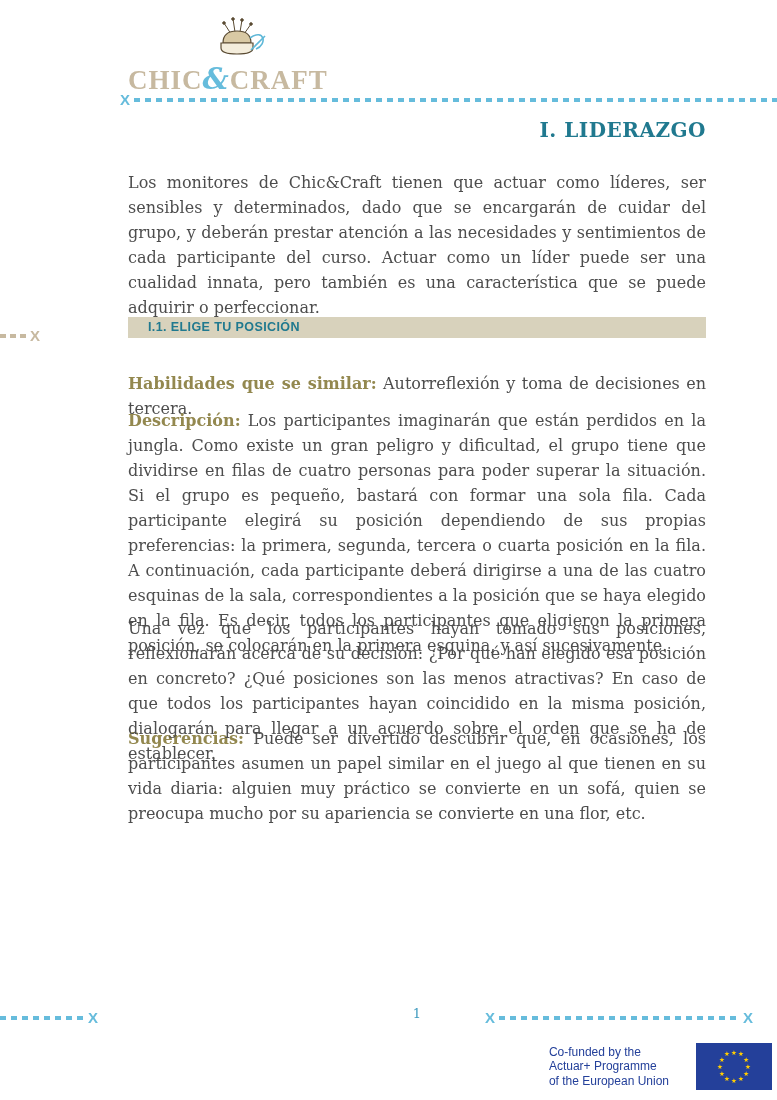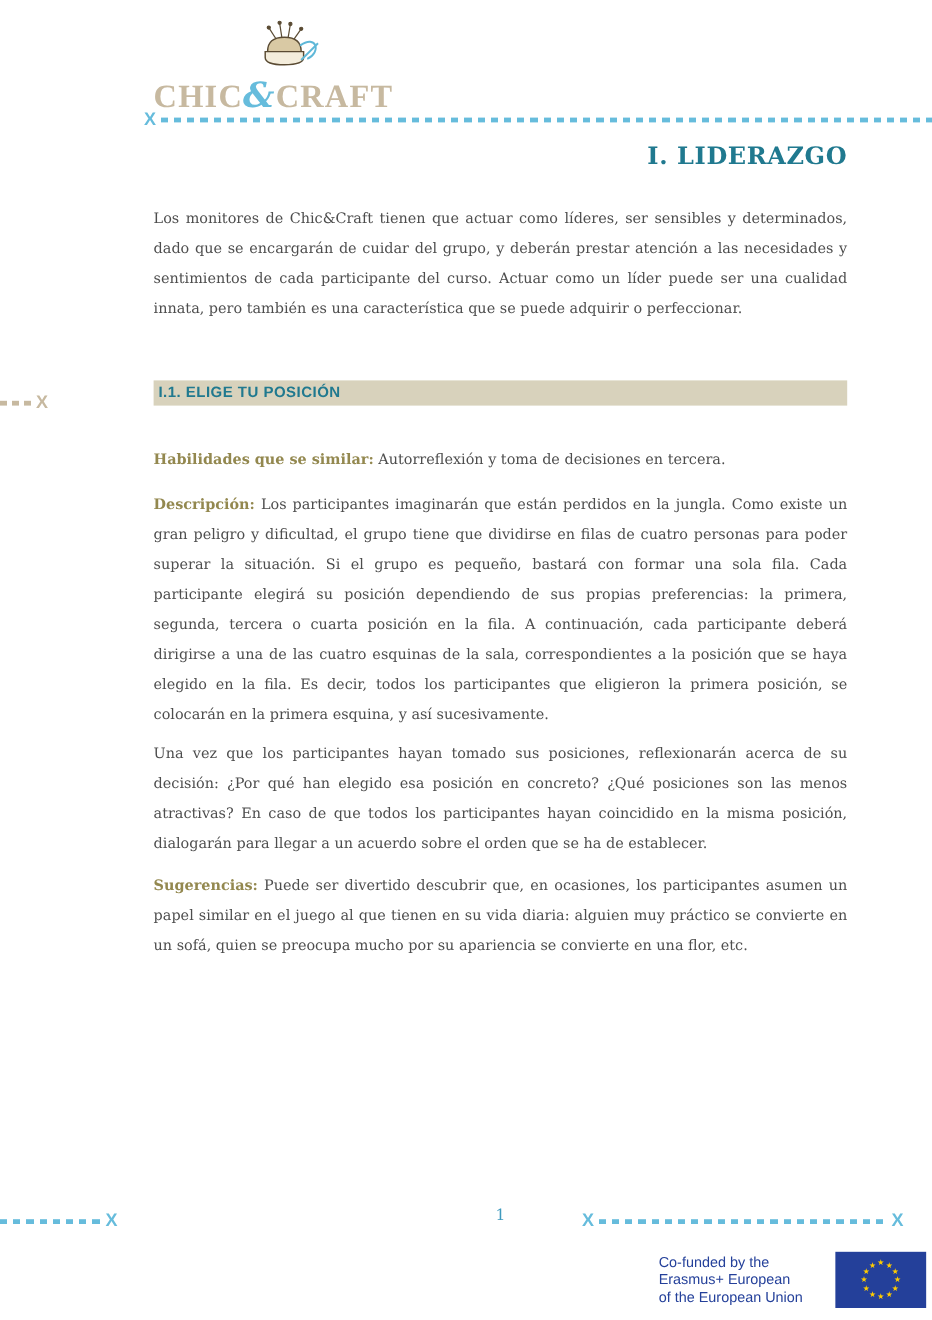--- a/index.html
+++ b/index.html
@@ -51,29 +51,29 @@
   .rule-footer-right{position:absolute;left:485px;top:1013px;width:268px;}
   .rule-footer-right .dashes{flex:1;}
   
   .title{
     position:absolute;left:128px;top:118px;width:578px;
     text-align:right;font-size:20px;font-weight:bold;color:var(--teal);
     letter-spacing:0.5px;
   }
   .col{position:absolute;left:128px;width:578px;}
   p.body{
-    font-size:12px;line-height:25px;text-align:justify;color:var(--body);
+    font-size:16px;line-height:25px;text-align:justify;color:var(--body);
   }
   .intro{top:170px;}
   .section-bar{
     position:absolute;left:128px;top:317px;width:578px;height:21px;
     background:var(--bar-bg);color:var(--teal);
     font-family:"Liberation Sans",sans-serif;
     font-size:12.5px;font-weight:bold;letter-spacing:0.4px;
-    line-height:21px;padding-left:4px;
+    line-height:21px;padding-left:20px;
   }
   .skills{top:371px;}
   .description{top:408px;}
   .reflection{top:616px;}
   .suggestions{top:726px;}
   .lbl{color:var(--olive);font-weight:bold;}
   
   .page-number{
     position:absolute;left:128px;top:1006px;width:578px;text-align:center;
     color:#3F9ABE;font-size:13px;
@@ -147,21 +147,21 @@
 
   <div class="rule rule-footer-right">
     <span class="xmark">X</span>
     <span class="dashes"></span>
     <span class="xmark">X</span>
   </div>
 
   <div class="eu-block">
     <div class="eu-text">
       <div>Co-funded by the</div>
-      <div>Erasmus+ European</div>
+      <div>Actuar+ Programme</div>
       <div>of the European Union</div>
     </div>
     <svg class="eu-flag" width="76" height="47" viewBox="0 0 76 47">
       <rect x="0" y="0" width="76" height="47" fill="#24409A"></rect>
       <g fill="#FFCC00" font-size="6.5" text-anchor="middle" font-family="DejaVu Sans, sans-serif">
         <text x="38" y="11.5">★</text>
         <text x="45" y="13.4">★</text>
         <text x="50.1" y="18.5">★</text>
         <text x="52" y="25.5">★</text>
         <text x="50.1" y="32.5">★</text>

